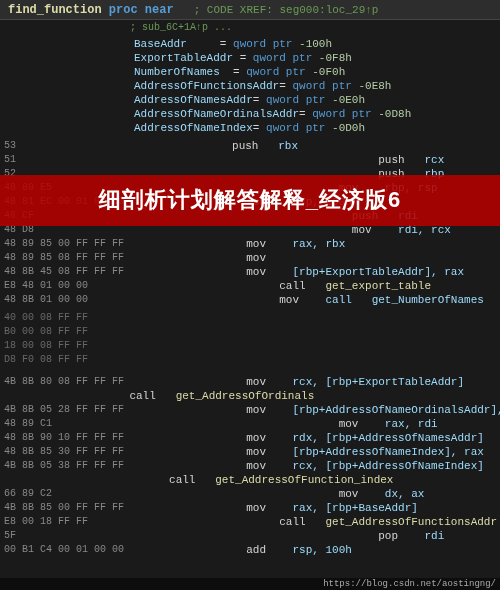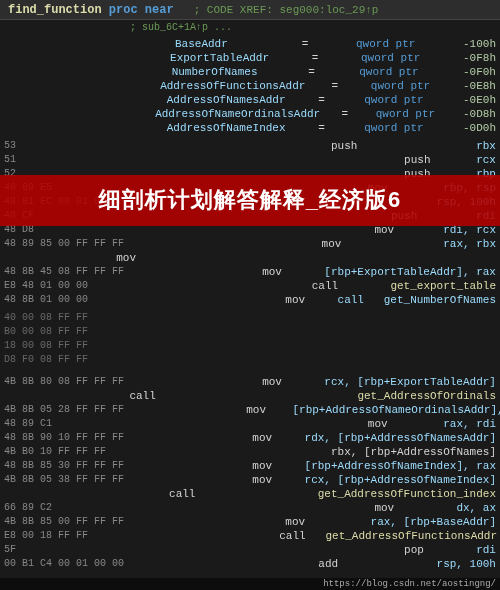--- a/index.html
+++ b/index.html
@@ -22,21 +22,20 @@
       position: relative;
     }
 
     .code-line {
       display: flex;
       align-items: flex-start;
       min-height: 14px;
       padding: 0 4px;
       white-space: pre;
       line-height: 14px;
-      justify-content: space-between;
     }
 
     .hex-col {
       color: #888888;
       min-width: 130px;
       font-size: 10px;
     }
 
     
     .overlay-banner {
@@ -194,20 +193,21 @@
       <span class="hex-col" style="color:#888">48 D8</span>
       <span style="color:#d4d4d4">&nbsp;&nbsp;&nbsp;&nbsp;&nbsp;&nbsp;&nbsp;&nbsp;&nbsp;&nbsp;&nbsp;&nbsp;&nbsp;&nbsp;&nbsp;&nbsp;&nbsp;&nbsp;&nbsp;&nbsp;&nbsp;&nbsp;&nbsp;&nbsp;&nbsp;&nbsp;&nbsp;&nbsp;&nbsp;&nbsp;&nbsp;&nbsp;&nbsp;mov&nbsp;&nbsp;&nbsp;&nbsp;</span>
       <span style="color:#9cdcfe">rdi, rcx</span>
     </div>
     <div class="code-line">
       <span class="hex-col" style="color:#888">48 89 85 00 FF FF FF</span>
       <span style="color:#d4d4d4">&nbsp;&nbsp;&nbsp;&nbsp;&nbsp;&nbsp;&nbsp;&nbsp;&nbsp;&nbsp;&nbsp;&nbsp;&nbsp;&nbsp;&nbsp;&nbsp;&nbsp;mov&nbsp;&nbsp;&nbsp;&nbsp;</span>
       <span style="color:#9cdcfe">rax, rbx</span>
     </div>
     <div class="code-line">
+      <span class="hex-col" style="color:#888">48 89 85 08 FF FF FF</span>
       <span style="color:#d4d4d4">&nbsp;&nbsp;&nbsp;&nbsp;&nbsp;&nbsp;&nbsp;&nbsp;&nbsp;&nbsp;&nbsp;&nbsp;&nbsp;&nbsp;&nbsp;&nbsp;&nbsp;mov&nbsp;&nbsp;&nbsp;&nbsp;</span>
     </div>
     <div class="code-line">
       <span class="hex-col" style="color:#888">48 8B 45 08 FF FF FF</span>
       <span style="color:#d4d4d4">&nbsp;&nbsp;&nbsp;&nbsp;&nbsp;&nbsp;&nbsp;&nbsp;&nbsp;&nbsp;&nbsp;&nbsp;&nbsp;&nbsp;&nbsp;&nbsp;&nbsp;mov&nbsp;&nbsp;&nbsp;&nbsp;</span>
       <span style="color:#9cdcfe">[rbp+ExportTableAddr], rax</span>
     </div>
     <div class="code-line">
       <span class="hex-col" style="color:#888">E8 48 01 00 00</span>
       <span style="color:#d4d4d4">&nbsp;&nbsp;&nbsp;&nbsp;&nbsp;&nbsp;&nbsp;&nbsp;&nbsp;&nbsp;&nbsp;&nbsp;&nbsp;&nbsp;&nbsp;&nbsp;&nbsp;&nbsp;&nbsp;&nbsp;&nbsp;&nbsp;call&nbsp;&nbsp;&nbsp;</span>
@@ -258,24 +258,20 @@
       <span class="hex-col" style="color:#888">48 89 C1</span>
       <span style="color:#d4d4d4">&nbsp;&nbsp;&nbsp;&nbsp;&nbsp;&nbsp;&nbsp;&nbsp;&nbsp;&nbsp;&nbsp;&nbsp;&nbsp;&nbsp;&nbsp;&nbsp;&nbsp;&nbsp;&nbsp;&nbsp;&nbsp;&nbsp;&nbsp;&nbsp;&nbsp;&nbsp;&nbsp;&nbsp;&nbsp;&nbsp;&nbsp;mov&nbsp;&nbsp;&nbsp;&nbsp;</span>
       <span style="color:#9cdcfe">rax, rdi</span>
     </div>
     <div class="code-line">
       <span class="hex-col" style="color:#888">48 8B 90 10 FF FF FF</span>
       <span style="color:#d4d4d4">&nbsp;&nbsp;&nbsp;&nbsp;&nbsp;&nbsp;&nbsp;&nbsp;&nbsp;&nbsp;&nbsp;&nbsp;&nbsp;&nbsp;&nbsp;&nbsp;&nbsp;mov&nbsp;&nbsp;&nbsp;&nbsp;</span>
       <span style="color:#9cdcfe">rdx, [rbp+AddressOfNamesAddr]</span>
     </div>
     <div class="code-line">
-      <span class="hex-col" style="color:#888">4B B0 10 FF FF FF</span>
-      <span style="color:#d4d4d4">&nbsp;&nbsp;&nbsp;&nbsp;&nbsp;&nbsp;&nbsp;&nbsp;&nbsp;&nbsp;&nbsp;&nbsp;&nbsp;&nbsp;&nbsp;&nbsp;&nbsp;&nbsp;&nbsp;rbx, [rbp+AddressOfNames]</span>
-    </div>
-    <div class="code-line">
       <span class="hex-col" style="color:#888">48 8B 85 30 FF FF FF</span>
       <span style="color:#d4d4d4">&nbsp;&nbsp;&nbsp;&nbsp;&nbsp;&nbsp;&nbsp;&nbsp;&nbsp;&nbsp;&nbsp;&nbsp;&nbsp;&nbsp;&nbsp;&nbsp;&nbsp;mov&nbsp;&nbsp;&nbsp;&nbsp;</span>
       <span style="color:#9cdcfe">[rbp+AddressOfNameIndex], rax</span>
     </div>
     <div class="code-line">
       <span class="hex-col" style="color:#888">4B 8B 05 38 FF FF FF</span>
       <span style="color:#d4d4d4">&nbsp;&nbsp;&nbsp;&nbsp;&nbsp;&nbsp;&nbsp;&nbsp;&nbsp;&nbsp;&nbsp;&nbsp;&nbsp;&nbsp;&nbsp;&nbsp;&nbsp;mov&nbsp;&nbsp;&nbsp;&nbsp;</span>
       <span style="color:#9cdcfe">rcx, [rbp+AddressOfNameIndex]</span>
     </div>
     <div class="code-line">

